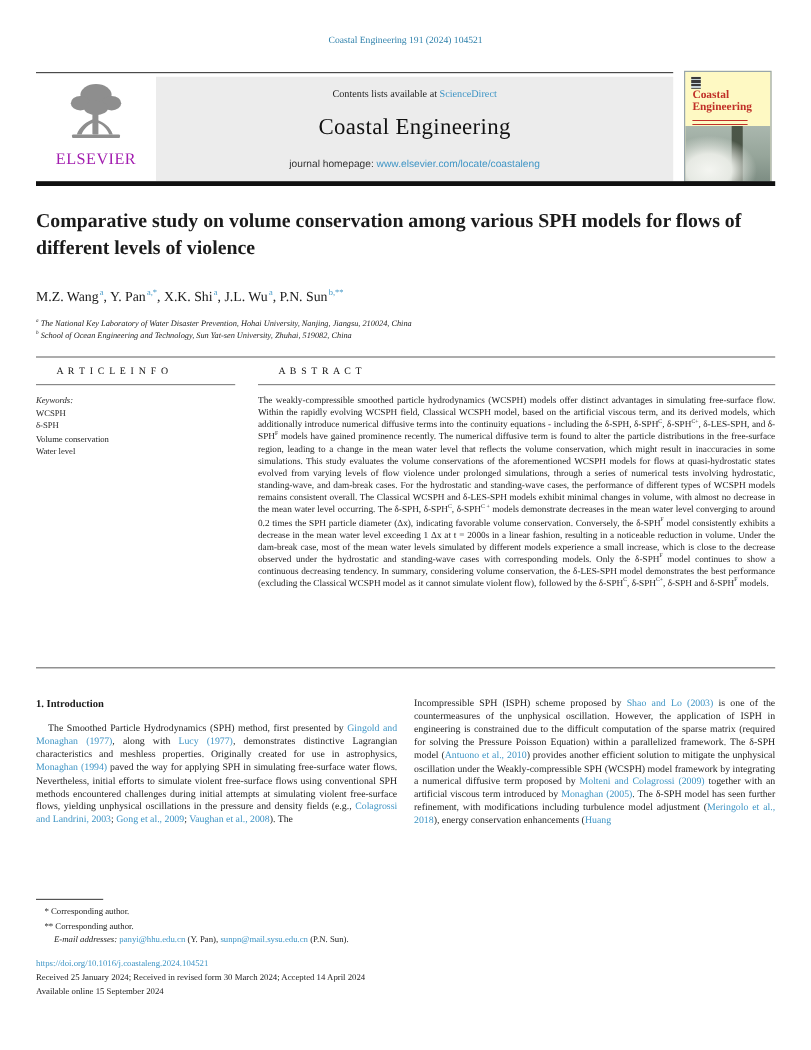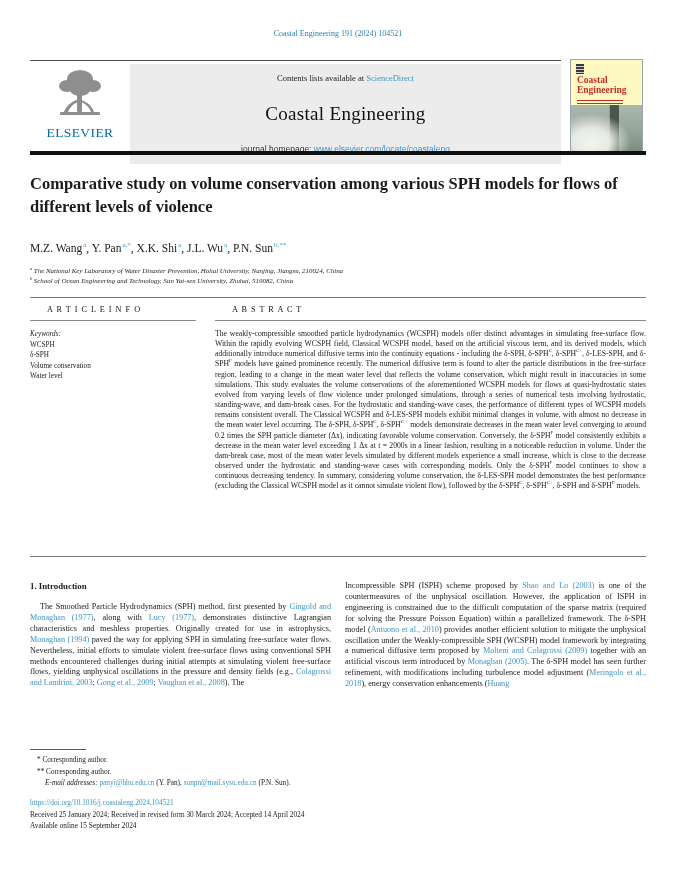--- a/index.html
+++ b/index.html
@@ -7,22 +7,22 @@
     width:676px;height:875px;position:relative;background:#ffffff;
     color:#1b1b1b;font-family:"Liberation Serif","DejaVu Serif",serif;
     overflow:hidden;
   }
   
   .citation{position:absolute;top:29px;left:0;width:676px;text-align:center;
     font-size:8px;color:#2f81ab;}
   .toprule{position:absolute;top:60px;left:30px;width:531px;height:1px;background:#4a4a4a;}
   .logo{position:absolute;top:64px;left:33px;width:94px;height:86px;text-align:center;}
   .logo svg{display:block;margin:2px auto 0;}
-  .logotext{font-size:13.5px;color:#0369a1;letter-spacing:.4px;margin-top:1px;}
-  .banner{position:absolute;top:64px;left:130px;width:431px;height:100px;background:#ececec;
+  .logotext{font-size:13.5px;color:#a21caf;letter-spacing:.4px;margin-top:1px;}
+  .banner{position:absolute;top:64px;left:130px;width:431px;height:87px;background:#ececec;
     display:flex;flex-direction:column;align-items:center;justify-content:space-between;
     padding:9px 0 10px;box-sizing:border-box;}
   .contents-line{font-size:8.5px;color:#222;}
   .jtitle{font-size:19px;color:#111;letter-spacing:.3px;}
   .homepage-line{font-size:8.5px;font-family:"Liberation Sans","DejaVu Sans",sans-serif;color:#333;}
   
   .cover{position:absolute;top:59px;left:570px;width:73px;height:93px;
     background:#fef9c3;border:1px solid #98a6ac;box-sizing:border-box;overflow:hidden;}
   .cover-mark{position:absolute;top:4px;left:5px;width:8px;height:10px;
     background:repeating-linear-gradient(180deg,#3a3a3a 0 2px,#c6d2d6 2px 3px);}

